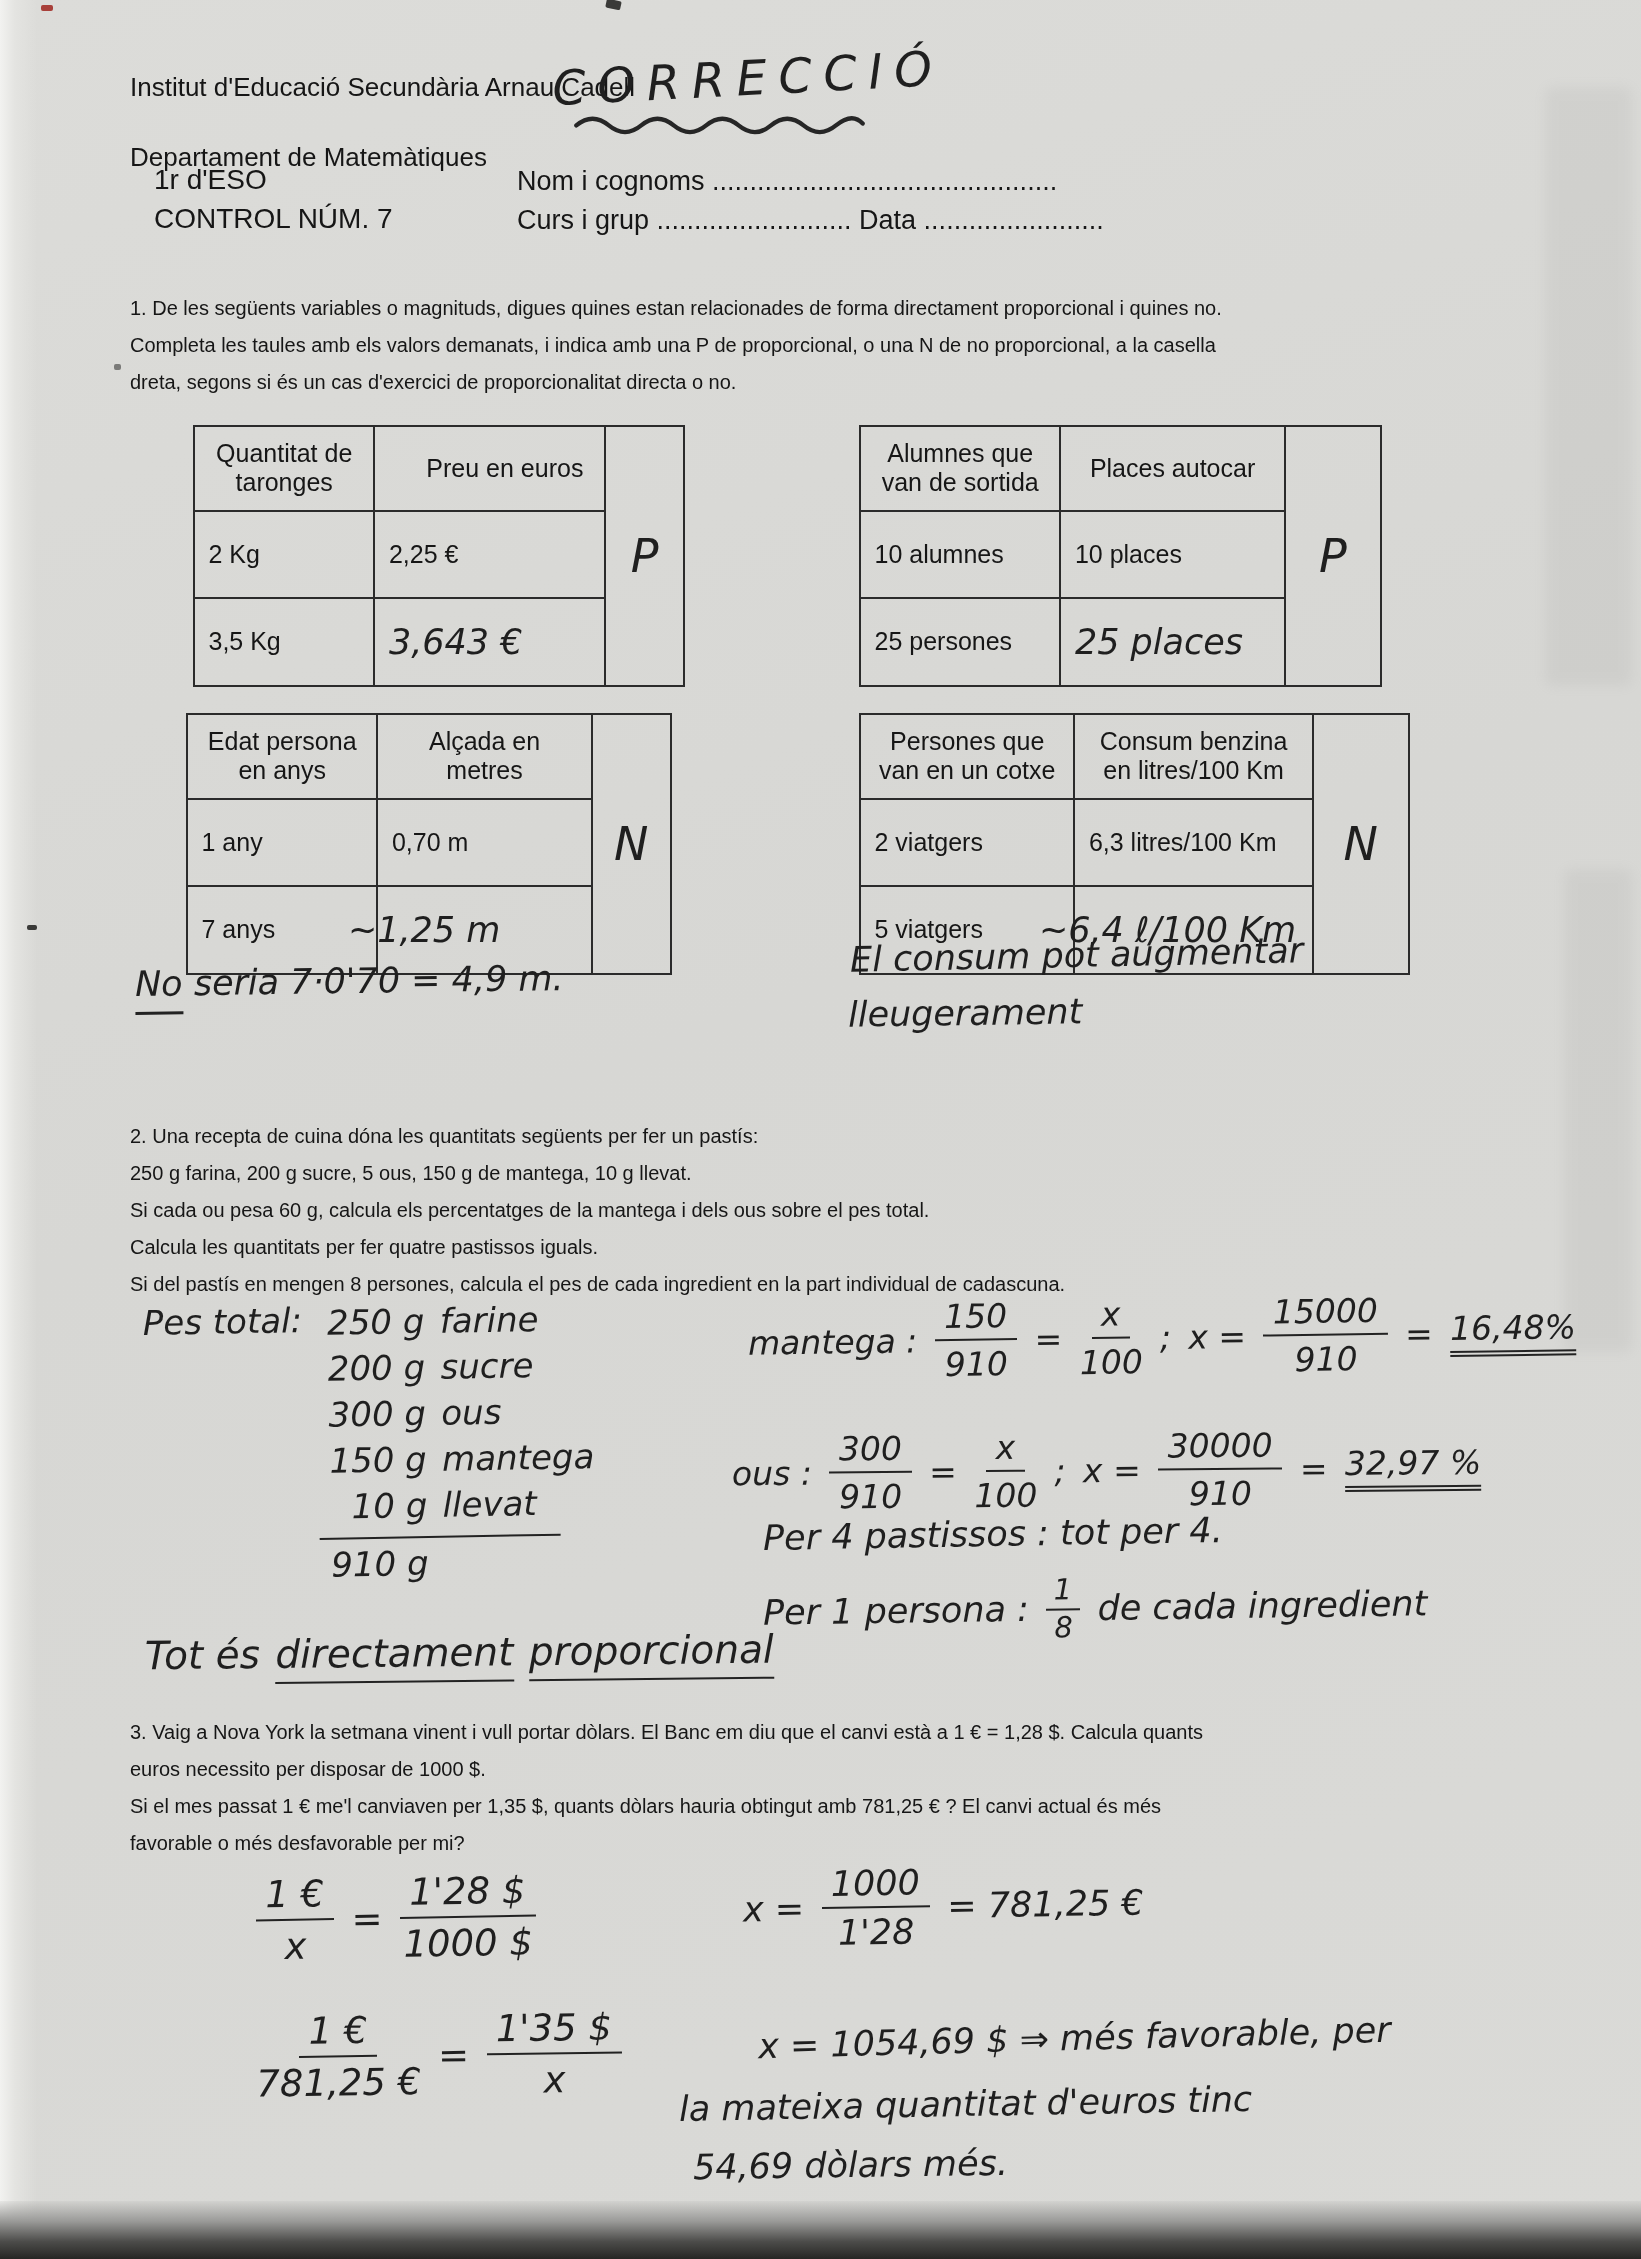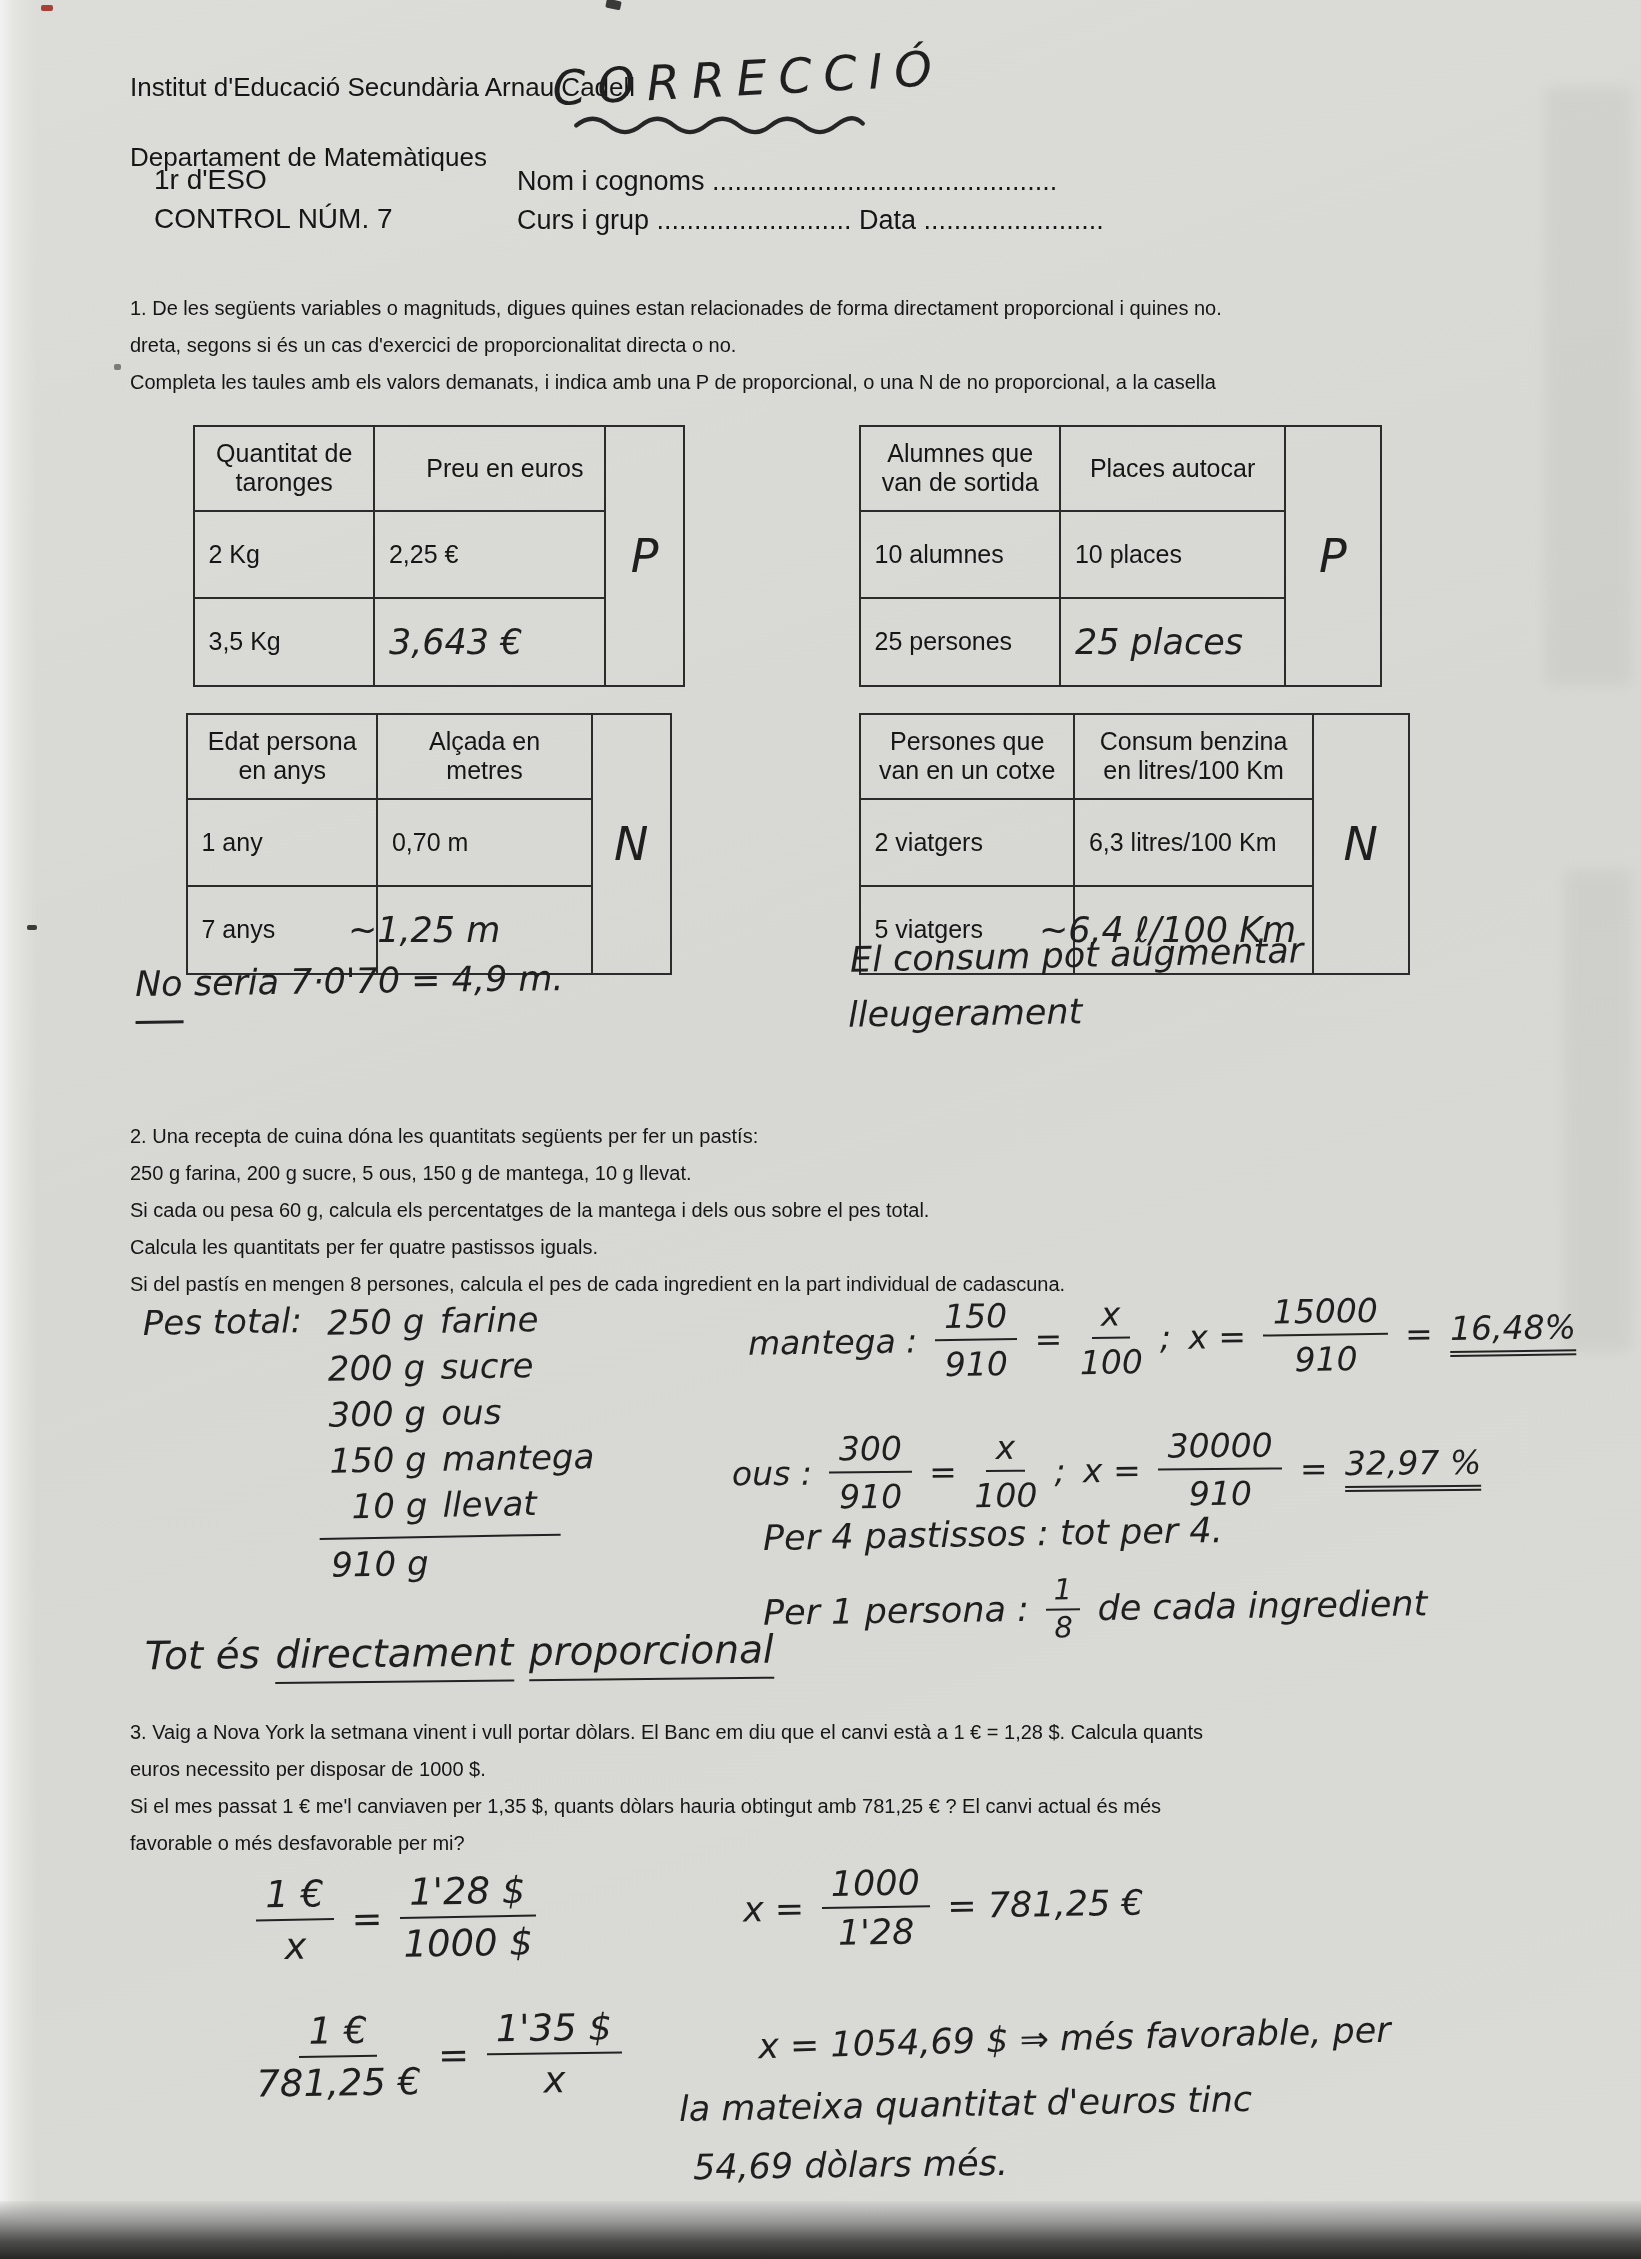--- a/index.html
+++ b/index.html
@@ -34,21 +34,21 @@
   table.ptable{border-collapse:collapse;background:transparent;}
   table.ptable td{border:2.4px solid #2b2b2b;font-size:25px;vertical-align:middle;}
   td.th{ text-align:center;padding:5.8px 9.7px;height:71px;}
   td.cell{padding:5.8px 13.5px;height:74px;}
   td.markcell{width:75px;text-align:center;}
   .markletter{font-size:46px;}
   .hcell{font-size:35px;white-space:nowrap;}
 
   
   .note{font-size:35px;}
-  .u-no{border-bottom:3.9px solid #222;padding-bottom:17px;}
+  .u-no{border-bottom:3.9px solid #222;padding-bottom:8px;}
   .eqrow{display:flex;align-items:center;gap:17.4px;font-size:33px;}
   .frac{display:inline-flex;flex-direction:column;align-items:center;vertical-align:middle;}
   .frac .num{padding:0 9.7px 2.9px;border-bottom:2.9px solid #222;}
   .frac .den{padding-top:3.9px;}
   .dblu{border-bottom:6.8px double #222;padding-bottom:2.9px;}
   .wblock{display:flex;gap:25px;font-size:34px;transform:rotate(-1deg);}
   .wcol{display:flex;flex-direction:column;line-height:46px;}
   .witem{display:flex;gap:15.4px;}
   .wamt{min-width:97px;text-align:right;}
   .wsum{border-top:2.9px solid #222;width:241px;margin:7.7px 0 1.9px -11.6px;}
@@ -78,22 +78,22 @@
     <path d="M5 12 Q 22 -2 39 12 T 73 12 T 107 12 T 141 12 T 175 12 T 209 12 T 243 12 T 277 12 T 305 10" fill="none" stroke="#262626" stroke-width="4.5" stroke-linecap="round"></path>
   </svg>
 
   <div class="abs print course-line" style="left:130px;top:164px;">1r d'ESO</div>
   <div class="abs print course-line" style="left:130px;top:203px;">CONTROL NÚM. 7</div>
   <div class="abs print fill-line nowrap" style="left:517px;top:166px;">Nom i cognoms ..............................................</div>
   <div class="abs print fill-line nowrap" style="left:517px;top:205px;">Curs i grup .......................... Data ........................</div>
 
   <div class="abs" style="left:130px;top:290px;">
     <div class="print stmt nowrap">1. De les següents variables o magnituds, digues quines estan relacionades de forma directament proporcional i quines no.</div>
+    <div class="print stmt nowrap">Completa les taules amb els valors demanats, i indica amb una P de proporcional, o una N de no proporcional, a la casella</div>
     <div class="print stmt nowrap">dreta, segons si és un cas d'exercici de proporcionalitat directa o no.</div>
-    <div class="print stmt nowrap">Completa les taules amb els valors demanats, i indica amb una P de proporcional, o una N de no proporcional, a la casella</div>
   </div>
 
   <table class="ptable abs" style="left:193px;top:425px;">
     <tbody>
         <tr>
       <td class="th print" style="width:159px;">Quantitat de taronges</td>
       <td class="th print" style="width:179px;padding-left:40px;">Preu en euros</td>
       <td class="markcell" rowspan="3">
         <span class="hand markletter">P</span>
       </td>

